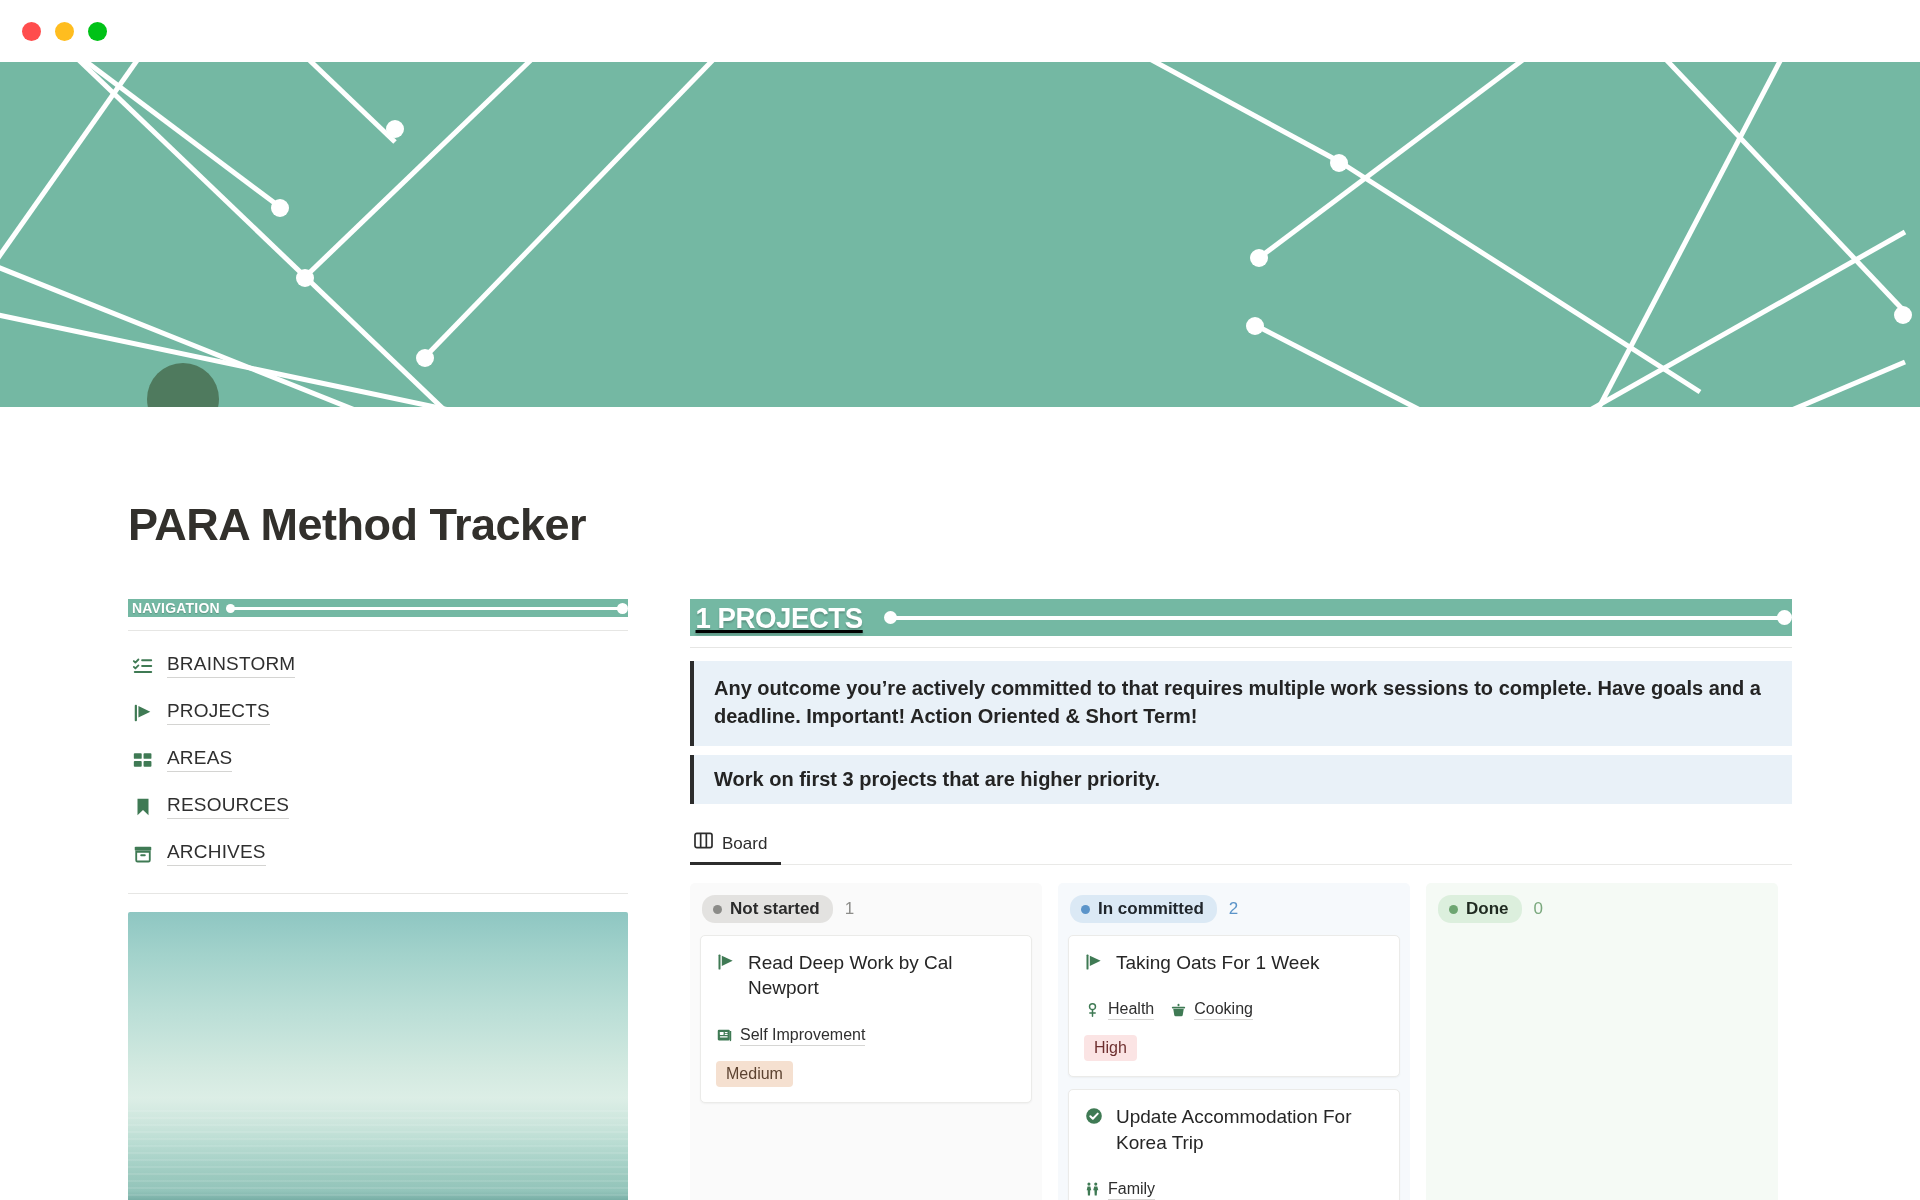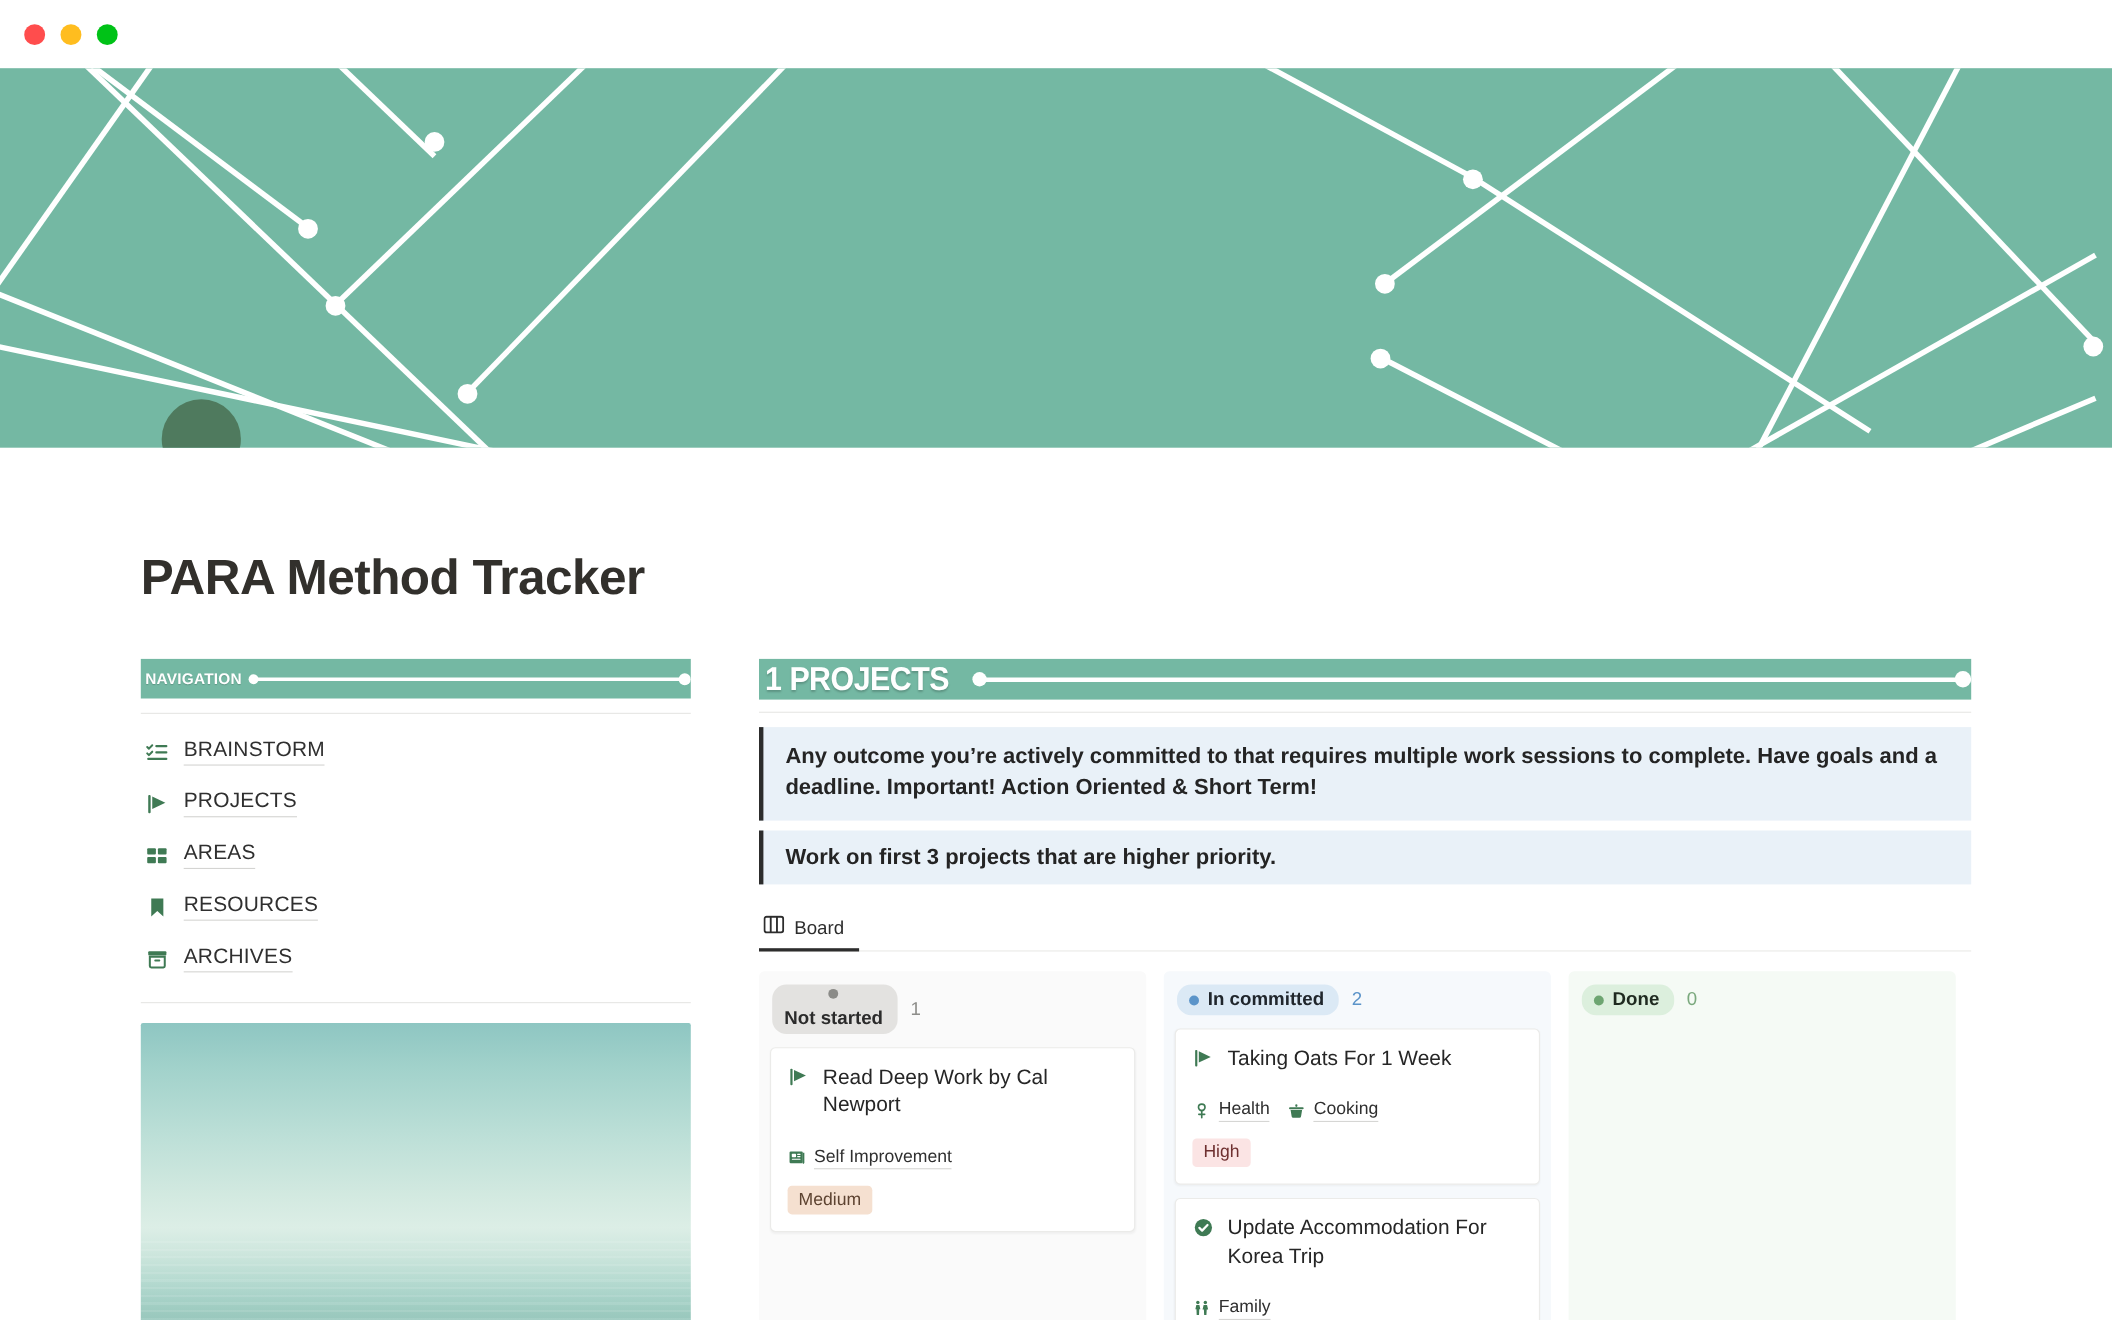--- a/index.html
+++ b/index.html
@@ -65,21 +65,21 @@
     margin-top: 48px;
     padding-left: 128px;
     gap: 62px;
   }
 
   
   .left-col { width: 500px; flex: 0 0 500px; }
 
   .section-bar {
     position: relative;
-    height: 36px;
+    height: 18px;
     background: #74b8a3;
     display: flex;
     align-items: center;
     overflow: hidden;
   }
   .section-bar .bar-label {
     color: #ffffff;
     font-size: 14px;
     font-weight: bold;
     letter-spacing: 0.2px;
@@ -199,20 +199,21 @@
   
   .right-col { width: 1102px; flex: 0 0 1102px; }
 
   .projects-bar {
     position: relative;
     height: 37px;
     background: #74b8a3;
     display: flex;
     align-items: center;
     overflow: hidden;
+    text-decoration: underline;
   }
   .projects-bar .bar-label {
     color: #ffffff;
     font-size: 30px;
     font-weight: bold;
     letter-spacing: -0.5px;
     padding: 0 10px 0 6px;
     white-space: nowrap;
     z-index: 2;
     text-shadow: 0 2px 2px rgba(0,0,0,0.20);
@@ -289,21 +290,21 @@
   .status-pill {
     display: inline-flex;
     align-items: center;
     gap: 8px;
     border-radius: 13px;
     padding: 4px 13px 4px 11px;
     font-size: 17px;
     font-weight: bold;
   }
   .status-pill .sdot { width: 9px; height: 9px; border-radius: 50%; }
-  .pill-gray  { background: #e3e2e0; color: #2b2b2b; flex-direction: column; }
+  .pill-gray  { background: #e3e2e0; color: #2b2b2b; }
   .pill-gray  .sdot { background: #8b8b88; }
   .pill-blue  { background: #dbe9f5; color: #20262c; }
   .pill-blue  .sdot { background: #5b94c9; }
   .pill-green { background: #dcefdd; color: #1f2a20; }
   .pill-green .sdot { background: #6da571; }
   .col-count { font-size: 17px; }
   .count-gray  { color: #8d8d8a; }
   .count-blue  { color: #5b94c9; }
   .count-green { color: #7aa87d; }
 

